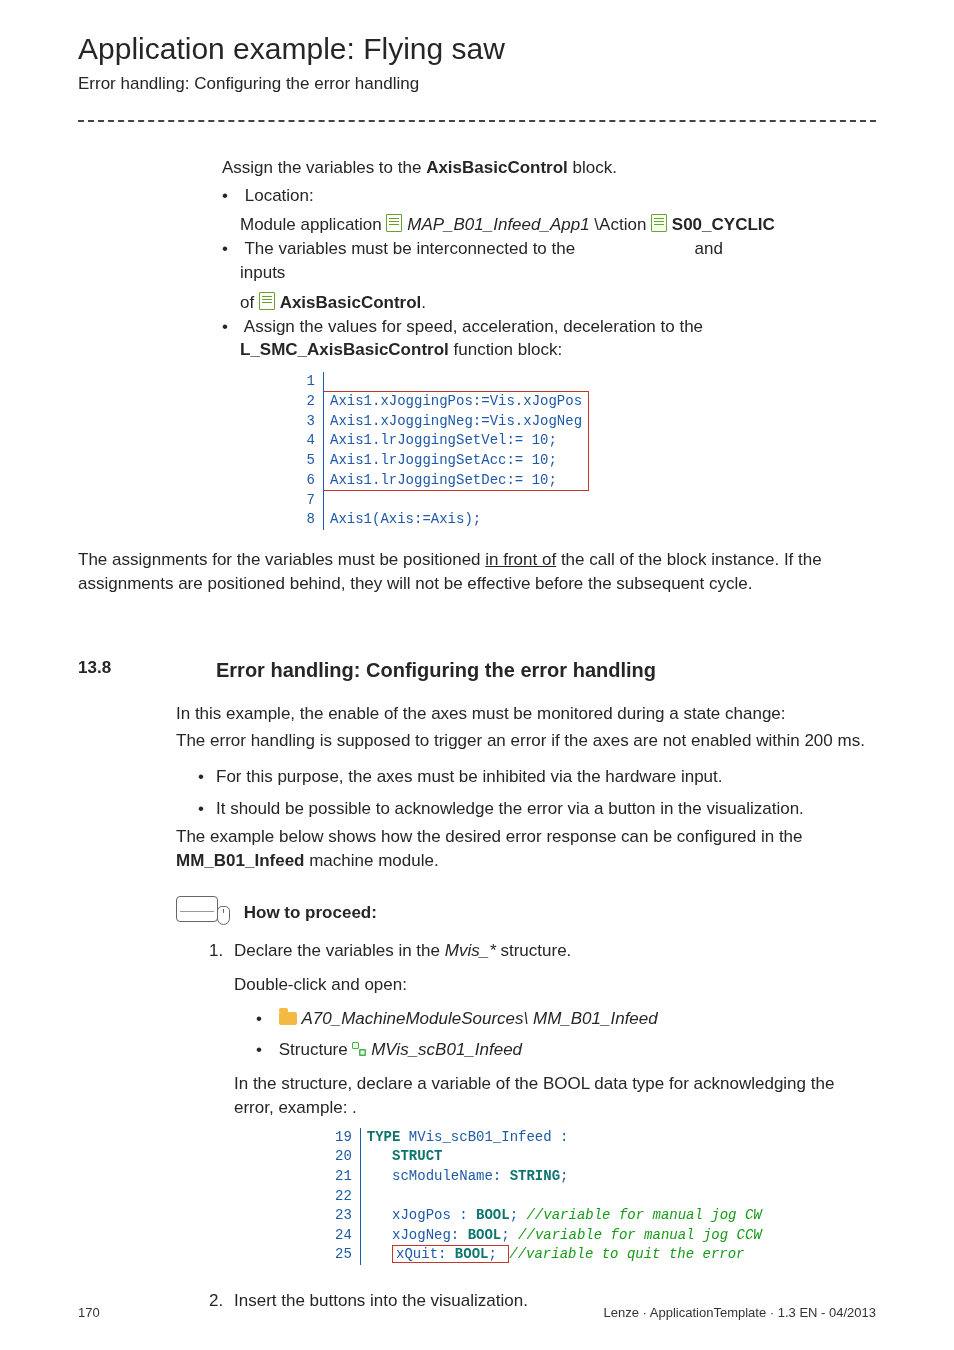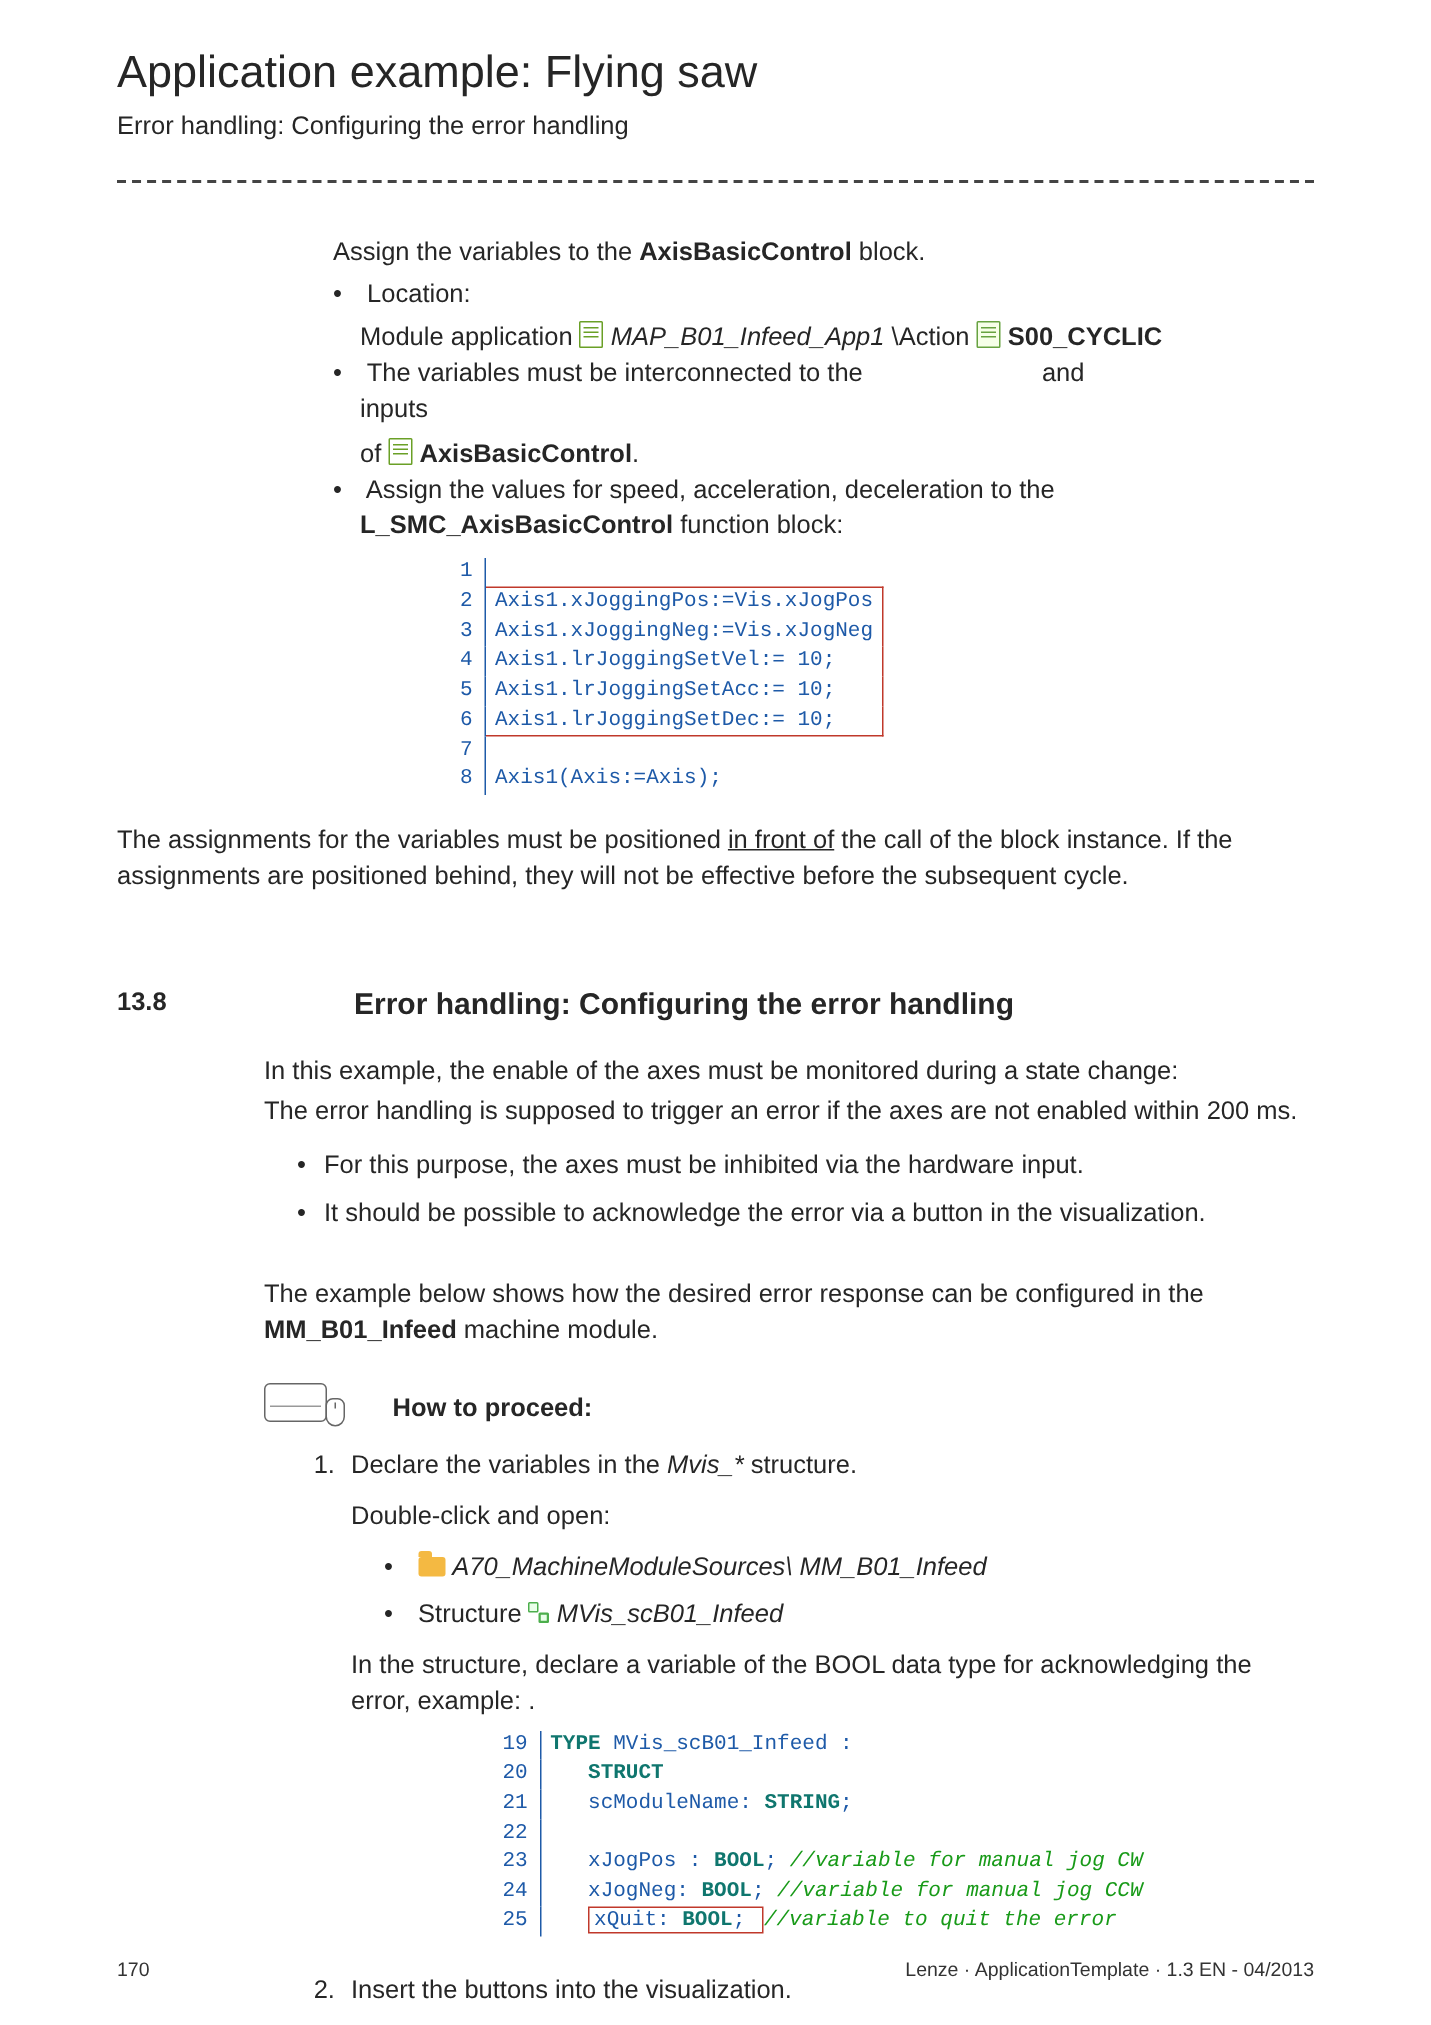--- a/index.html
+++ b/index.html
@@ -128,31 +128,31 @@
 
   .code-box2 {
     margin: 8px auto 18px auto;
     width: 448px;
   }
   .kw-blue { color:#0f766e; font-weight:700; font-family:"Courier New",monospace; }
   .kw-green { color:#189a18; font-style: italic; font-family:"Courier New",monospace; }
   .plain-c { font-family:"Courier New",monospace; font-size:13px; color:#232323; }
   .code-boxed2 { border:1.5px solid #c0392b; padding:0 3px; }
 
-  .sec-row { display:flex; gap:60px; margin-top: 60px; margin-bottom: 18px;}
+  .sec-row { display:flex; gap:40px; margin-top: 60px; margin-bottom: 18px;}
   .sec-num { font-weight:700; width: 98px; flex:0 0 98px; }
   .sec-title { font-weight:700; font-size:20px; }
 
   .para { margin: 0 0 12px 0; }
   .para-tight { margin: 0 0 4px 0; }
 
   ol.steps { list-style: decimal; margin:0; padding-left: 24px; }
   ol.steps > li { padding-left: 6px; margin-bottom: 24px;}
 
-  .proceed-row { display:flex; align-items:center; gap:32px; margin: 24px 0 10px 0;}
+  .proceed-row { display:flex; align-items:center; gap:14px; margin: 24px 0 10px 0;}
   .keys-icon {
     display:inline-block; width:40px; height:24px; border:1.5px solid #666; border-radius:4px;
     position:relative;
   }
   .keys-icon::after{
     content:""; position:absolute; left:3px; right:3px; top:14px; border-top:1px solid #999;
   }
   .mouse-icon {
     display:inline-block; width:11px; height:17px;
     border:1.5px solid #666; border-radius:6px 6px 8px 8px;
@@ -261,21 +261,21 @@
   </div>
 
   <div class="sec-row">
     <div class="sec-num">13.8</div>
     <div class="sec-title">Error handling: Configuring the error handling</div>
   </div>
 
   <div style="margin-left:98px;">
     <div class="para-tight">In this example, the enable of the axes must be monitored during a state change:</div>
     <div class="para">The error handling is supposed to trigger an error if the axes are not enabled within 200 ms.</div>
-    <ul class="bullets" style="margin-left:22px; margin-bottom:30px;">
+    <ul class="bullets" style="margin-left:22px; margin-bottom:4px;">
       <li style="margin-bottom:8px;">For this purpose, the axes must be inhibited via the hardware input.</li>
       <li>It should be possible to acknowledge the error via a button in the visualization.</li>
     </ul>
     <div class="para">
       <span>The example below shows how the desired error response can be configured in the </span><span class="bold">MM_B01_Infeed</span><span> machine module.</span>
     </div>
 
     <div class="proceed-row">
       <span style="position:relative;">
         <span class="keys-icon"></span>

